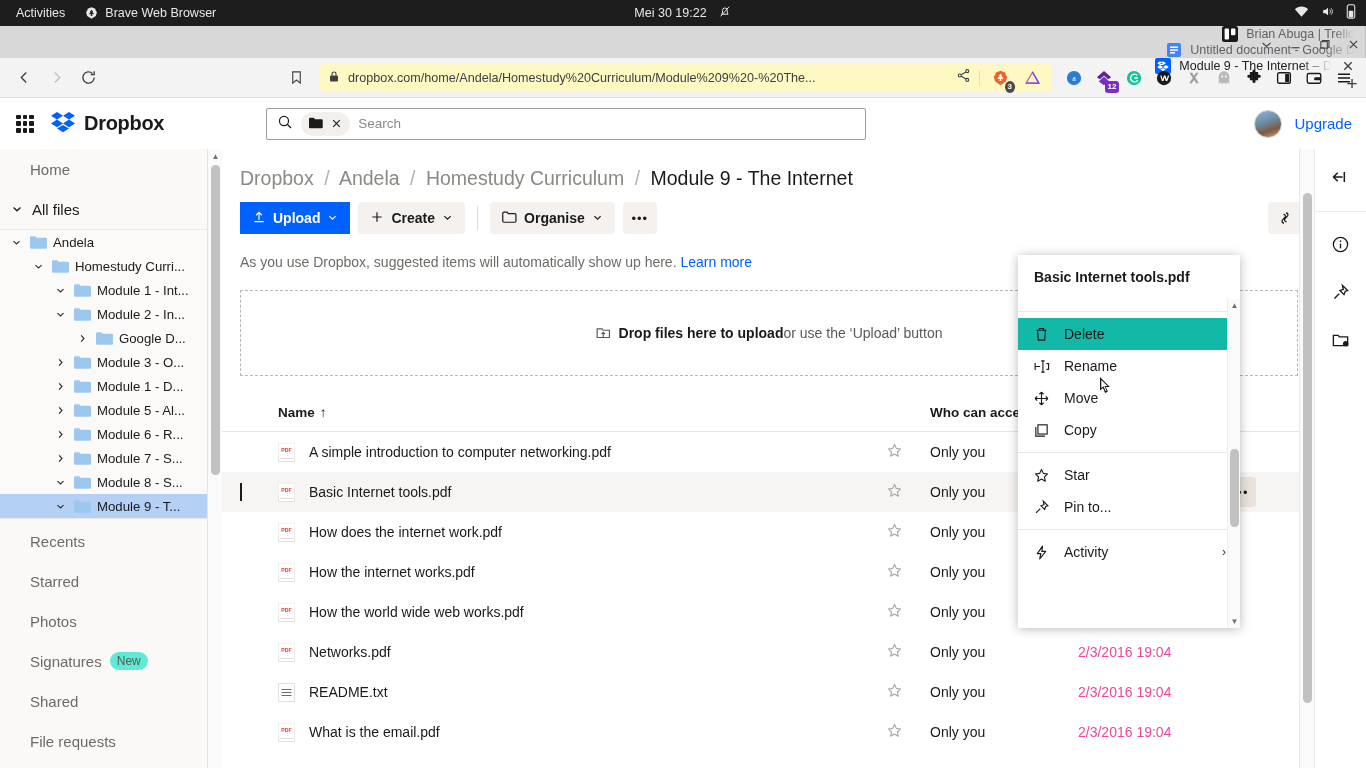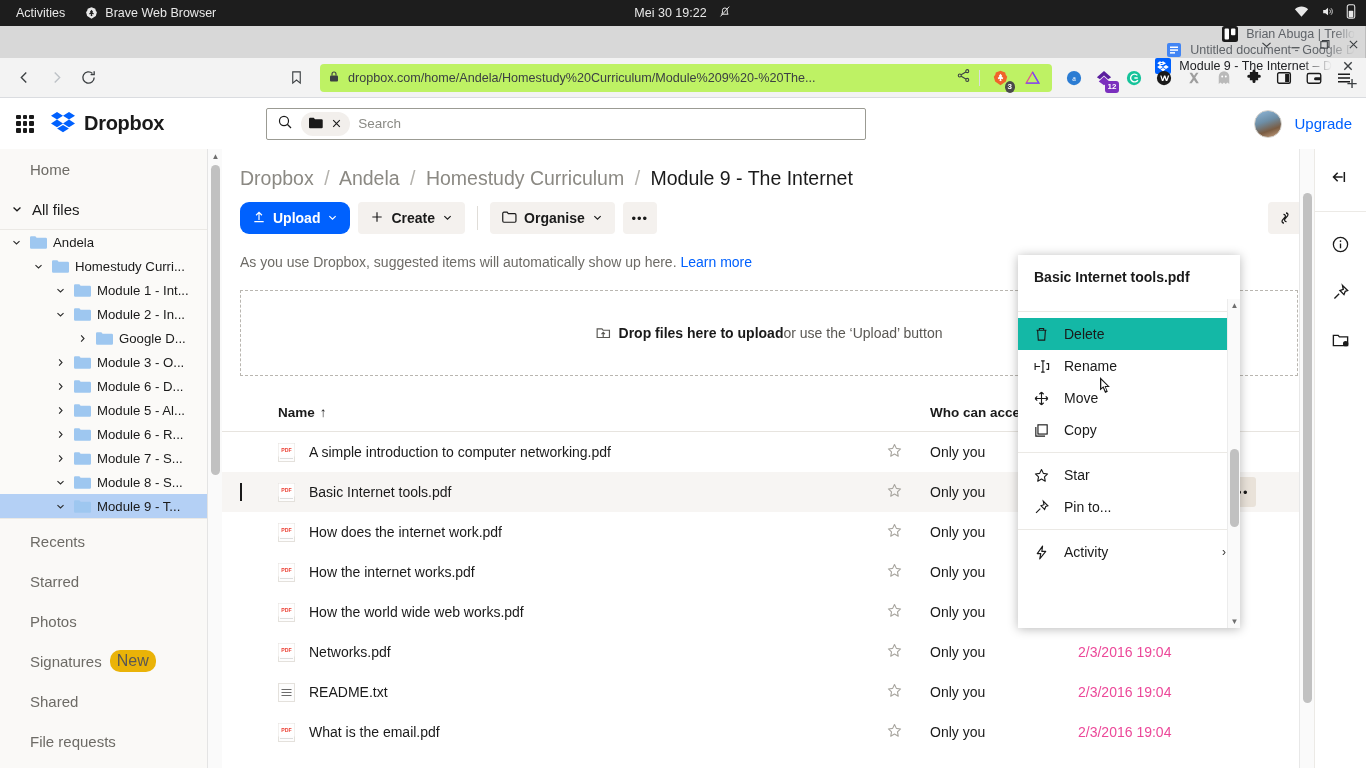--- a/index.html
+++ b/index.html
@@ -71,21 +71,21 @@
   .urlbar {
     height: 40px; background: #f3f3f3; display: flex; align-items: center;
     padding: 0 10px; gap: 4px; border-bottom: 1px solid #dadce0;
   }
   .nav-btn {
     width: 28px; height: 28px; display: flex; align-items: center;
     justify-content: center; color: #3c4043; flex: 0 0 28px;
   }
   .nav-btn.disabled { color: #bdc1c6; }
   .omnibox {
-    flex: 1; height: 28px; background: #bef264; border-radius: 4px;
+    flex: 1; height: 28px; background: #fef9c3; border-radius: 4px;
     display: flex; align-items: center; padding: 0 8px; gap: 8px;
     margin: 0 6px; min-width: 0;
   }
   .omnibox .url {
     font-size: 12.6px; color: #3c4043; white-space: nowrap;
     overflow: hidden; flex: 1;
   }
   .omni-sep { width: 1px; height: 16px; background: #dadce0; }
   .ext-row { display: flex; align-items: center; gap: 6px; }
   .ext-ico {
@@ -160,21 +160,21 @@
   .tree-row.sel { background: #b4d0f5; }
   .tw { width: 16px; flex: 0 0 16px; display: flex; align-items: center; justify-content: center; color: #3a3a38; font-size: 11px; }
   .folder {
     width: 17px; height: 13px; flex: 0 0 17px; position: relative;
   }
   .tree-label {
     white-space: nowrap; overflow: hidden; text-overflow: clip;
   }
   .nav-lower { padding-top: 2px; }
   .newpill {
-    background: #eab308; color: #5a5854; font-size: 16px;
+    background: #5eead4; color: #5a5854; font-size: 12px;
     padding: 2px 7px; border-radius: 10px; margin-left: 8px;
   }
   
   .sb-track {
     position: absolute; width: 15px; background: #fafafa;
     border-left: 1px solid #e4e4e4;
   }
   .sb-thumb { position: absolute; left: 3px; width: 9px; background: #c1c1c1; border-radius: 5px; }
   .sb-arrow { position: absolute; left: 0; width: 15px; height: 15px; display: flex; align-items: center; justify-content: center; color: #6e6e6e; font-size: 8px; }
 
@@ -185,21 +185,21 @@
     white-space: nowrap;
   }
   .breadcrumb .cur { color: #1a1a1a; }
   .breadcrumb .sep { color: #b4b2ad; margin: 0 5px; }
 
   .toolbar {
     display: flex; align-items: center; gap: 8px; padding: 12px 0 0 18px;
     position: relative;
   }
   .btn-primary {
-    background: #0061fe; color: #fff; height: 32px; border-radius: 9px;
+    background: #0061fe; color: #fff; height: 32px; border-radius: 0;
     display: flex; align-items: center; gap: 7px; padding: 0 12px;
     font-size: 14px; font-weight: 600;
   }
   .btn-plain {
     background: #f4f1ee; color: #1a1a1a; height: 32px; border-radius: 4px;
     display: flex; align-items: center; gap: 7px; padding: 0 12px;
     font-size: 14px; font-weight: 600;
   }
   .btn-icon {
     background: #f4f1ee; color: #1a1a1a; height: 32px; width: 34px;
@@ -665,21 +665,21 @@
           </div>
           <div class="tree-row" style="padding-left: 52px;">
             <span class="tw">
               <svg width="11" height="11" viewBox="0 0 16 16">
                 <path fill="none" stroke="#2b2b2b" stroke-width="1.6" d="M6 3.6L10.2 8 6 12.4"></path>
               </svg>
             </span>
             <span class="folder"><svg width="17" height="13" viewBox="0 0 20 15">
                 <path fill="#9ec7f0" d="M0 1.7A1.5 1.5 0 0 1 1.5.2h4.8l1.5 1.8H18.5A1.5 1.5 0 0 1 20 3.5v9.8A1.5 1.5 0 0 1 18.5 14.8H1.5A1.5 1.5 0 0 1 0 13.3V1.7z"></path>
               </svg></span>
-            <span class="tree-label">Module 6 - D...</span>
+            <span class="tree-label">Module 1 - D...</span>
           </div>
           <div class="tree-row" style="padding-left: 52px;">
             <span class="tw">
               <svg width="11" height="11" viewBox="0 0 16 16">
                 <path fill="none" stroke="#2b2b2b" stroke-width="1.6" d="M6 3.6L10.2 8 6 12.4"></path>
               </svg>
             </span>
             <span class="folder"><svg width="17" height="13" viewBox="0 0 20 15">
                 <path fill="#9ec7f0" d="M0 1.7A1.5 1.5 0 0 1 1.5.2h4.8l1.5 1.8H18.5A1.5 1.5 0 0 1 20 3.5v9.8A1.5 1.5 0 0 1 18.5 14.8H1.5A1.5 1.5 0 0 1 0 13.3V1.7z"></path>
               </svg></span>

